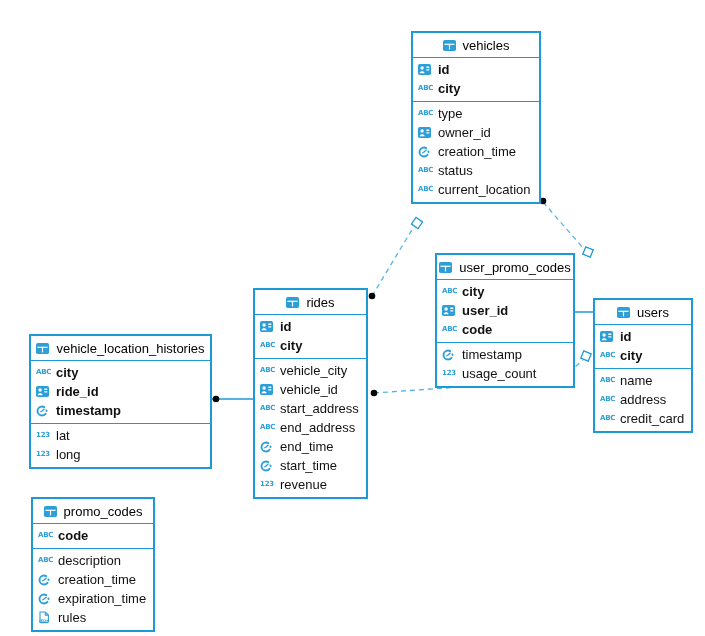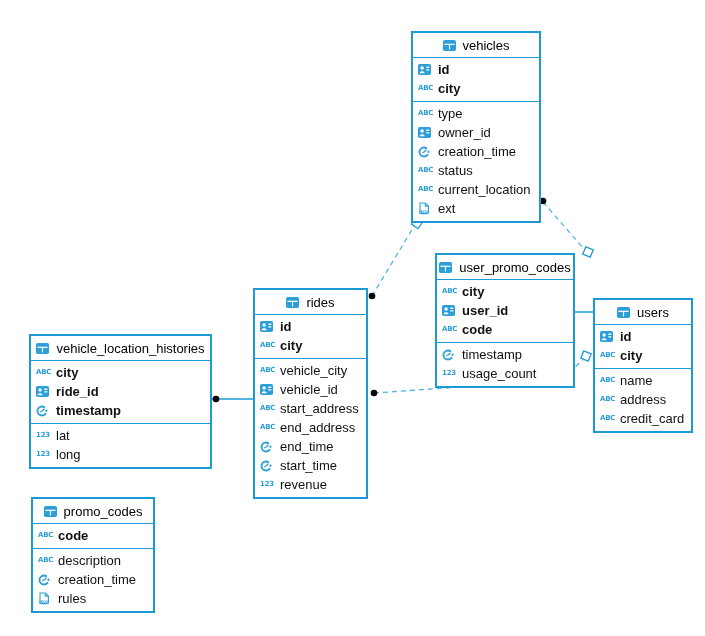--- a/index.html
+++ b/index.html
@@ -130,321 +130,320 @@
           <span class="glyph">ABC</span>
         </span>
         <span>status</span>
       </div>
       <div class="row">
         <span class="ic">
           <span class="glyph">ABC</span>
         </span>
         <span>current_location</span>
       </div>
+    </div>
+  </div>
+<div class="erd-table" data-pos="user_promo_codes">
+    <div class="thead">
+      <span class="ic">
+        <svg width="13" height="11" viewBox="0 0 13 11">
+          <rect width="13" height="11" rx="1.8" fill="#2d9fd8"></rect>
+          <line x1="1.4" y1="4.3" x2="11.6" y2="4.3" stroke="#fff" stroke-width="1.2"></line>
+          <line x1="6.5" y1="4.3" x2="6.5" y2="9.4" stroke="#fff" stroke-width="1.2"></line>
+        </svg>
+      </span>
+      <span>user_promo_codes</span>
+    </div>
+    <div class="sec pk">
+      <div class="row">
+        <span class="ic">
+          <span class="glyph">ABC</span>
+        </span>
+        <span>city</span>
+      </div>
+      <div class="row">
+        <span class="ic">
+          <svg width="13" height="11" viewBox="0 0 13 11">
+            <rect width="13" height="11" rx="1.8" fill="#2d9fd8"></rect>
+            <circle cx="4.1" cy="4" r="1.7" fill="#fff"></circle>
+            <path d="M1.6 9.2 C2 6.7 6.2 6.7 6.6 9.2 Z" fill="#fff"></path>
+            <rect x="8.2" y="2.6" width="3.2" height="1.3" rx="0.4" fill="#fff"></rect>
+            <rect x="8.2" y="5.2" width="3.2" height="1.3" rx="0.4" fill="#fff"></rect>
+          </svg>
+        </span>
+        <span>user_id</span>
+      </div>
+      <div class="row">
+        <span class="ic">
+          <span class="glyph">ABC</span>
+        </span>
+        <span>code</span>
+      </div>
+    </div>
+    <div class="sec cols">
+      <div class="row">
+        <span class="ic">
+          <svg width="12" height="12" viewBox="0 0 12 12">
+            <circle cx="6" cy="6" r="4.5" fill="none" stroke="#2d9fd8" stroke-width="1.9" stroke-dasharray="20 4" stroke-dashoffset="-3" stroke-linecap="round"></circle>
+            <path d="M6 6 L8.2 4.1 M6 6 L4.7 6.7" stroke="#2d9fd8" stroke-width="1.3" fill="none" stroke-linecap="round"></path>
+          </svg>
+        </span>
+        <span>timestamp</span>
+      </div>
+      <div class="row">
+        <span class="ic">
+          <span class="glyph">123</span>
+        </span>
+        <span>usage_count</span>
+      </div>
+    </div>
+  </div>
+<div class="erd-table" data-pos="users">
+    <div class="thead">
+      <span class="ic">
+        <svg width="13" height="11" viewBox="0 0 13 11">
+          <rect width="13" height="11" rx="1.8" fill="#2d9fd8"></rect>
+          <line x1="1.4" y1="4.3" x2="11.6" y2="4.3" stroke="#fff" stroke-width="1.2"></line>
+          <line x1="6.5" y1="4.3" x2="6.5" y2="9.4" stroke="#fff" stroke-width="1.2"></line>
+        </svg>
+      </span>
+      <span>users</span>
+    </div>
+    <div class="sec pk">
+      <div class="row">
+        <span class="ic">
+          <svg width="13" height="11" viewBox="0 0 13 11">
+            <rect width="13" height="11" rx="1.8" fill="#2d9fd8"></rect>
+            <circle cx="4.1" cy="4" r="1.7" fill="#fff"></circle>
+            <path d="M1.6 9.2 C2 6.7 6.2 6.7 6.6 9.2 Z" fill="#fff"></path>
+            <rect x="8.2" y="2.6" width="3.2" height="1.3" rx="0.4" fill="#fff"></rect>
+            <rect x="8.2" y="5.2" width="3.2" height="1.3" rx="0.4" fill="#fff"></rect>
+          </svg>
+        </span>
+        <span>id</span>
+      </div>
+      <div class="row">
+        <span class="ic">
+          <span class="glyph">ABC</span>
+        </span>
+        <span>city</span>
+      </div>
+    </div>
+    <div class="sec cols">
+      <div class="row">
+        <span class="ic">
+          <span class="glyph">ABC</span>
+        </span>
+        <span>name</span>
+      </div>
+      <div class="row">
+        <span class="ic">
+          <span class="glyph">ABC</span>
+        </span>
+        <span>address</span>
+      </div>
+      <div class="row">
+        <span class="ic">
+          <span class="glyph">ABC</span>
+        </span>
+        <span>credit_card</span>
+      </div>
+    </div>
+  </div>
+<div class="erd-table" data-pos="rides">
+    <div class="thead">
+      <span class="ic">
+        <svg width="13" height="11" viewBox="0 0 13 11">
+          <rect width="13" height="11" rx="1.8" fill="#2d9fd8"></rect>
+          <line x1="1.4" y1="4.3" x2="11.6" y2="4.3" stroke="#fff" stroke-width="1.2"></line>
+          <line x1="6.5" y1="4.3" x2="6.5" y2="9.4" stroke="#fff" stroke-width="1.2"></line>
+        </svg>
+      </span>
+      <span>rides</span>
+    </div>
+    <div class="sec pk">
+      <div class="row">
+        <span class="ic">
+          <svg width="13" height="11" viewBox="0 0 13 11">
+            <rect width="13" height="11" rx="1.8" fill="#2d9fd8"></rect>
+            <circle cx="4.1" cy="4" r="1.7" fill="#fff"></circle>
+            <path d="M1.6 9.2 C2 6.7 6.2 6.7 6.6 9.2 Z" fill="#fff"></path>
+            <rect x="8.2" y="2.6" width="3.2" height="1.3" rx="0.4" fill="#fff"></rect>
+            <rect x="8.2" y="5.2" width="3.2" height="1.3" rx="0.4" fill="#fff"></rect>
+          </svg>
+        </span>
+        <span>id</span>
+      </div>
+      <div class="row">
+        <span class="ic">
+          <span class="glyph">ABC</span>
+        </span>
+        <span>city</span>
+      </div>
+    </div>
+    <div class="sec cols">
+      <div class="row">
+        <span class="ic">
+          <span class="glyph">ABC</span>
+        </span>
+        <span>vehicle_city</span>
+      </div>
+      <div class="row">
+        <span class="ic">
+          <svg width="13" height="11" viewBox="0 0 13 11">
+            <rect width="13" height="11" rx="1.8" fill="#2d9fd8"></rect>
+            <circle cx="4.1" cy="4" r="1.7" fill="#fff"></circle>
+            <path d="M1.6 9.2 C2 6.7 6.2 6.7 6.6 9.2 Z" fill="#fff"></path>
+            <rect x="8.2" y="2.6" width="3.2" height="1.3" rx="0.4" fill="#fff"></rect>
+            <rect x="8.2" y="5.2" width="3.2" height="1.3" rx="0.4" fill="#fff"></rect>
+          </svg>
+        </span>
+        <span>vehicle_id</span>
+      </div>
+      <div class="row">
+        <span class="ic">
+          <span class="glyph">ABC</span>
+        </span>
+        <span>start_address</span>
+      </div>
+      <div class="row">
+        <span class="ic">
+          <span class="glyph">ABC</span>
+        </span>
+        <span>end_address</span>
+      </div>
+      <div class="row">
+        <span class="ic">
+          <svg width="12" height="12" viewBox="0 0 12 12">
+            <circle cx="6" cy="6" r="4.5" fill="none" stroke="#2d9fd8" stroke-width="1.9" stroke-dasharray="20 4" stroke-dashoffset="-3" stroke-linecap="round"></circle>
+            <path d="M6 6 L8.2 4.1 M6 6 L4.7 6.7" stroke="#2d9fd8" stroke-width="1.3" fill="none" stroke-linecap="round"></path>
+          </svg>
+        </span>
+        <span>end_time</span>
+      </div>
+      <div class="row">
+        <span class="ic">
+          <svg width="12" height="12" viewBox="0 0 12 12">
+            <circle cx="6" cy="6" r="4.5" fill="none" stroke="#2d9fd8" stroke-width="1.9" stroke-dasharray="20 4" stroke-dashoffset="-3" stroke-linecap="round"></circle>
+            <path d="M6 6 L8.2 4.1 M6 6 L4.7 6.7" stroke="#2d9fd8" stroke-width="1.3" fill="none" stroke-linecap="round"></path>
+          </svg>
+        </span>
+        <span>start_time</span>
+      </div>
+      <div class="row">
+        <span class="ic">
+          <span class="glyph">123</span>
+        </span>
+        <span>revenue</span>
+      </div>
+    </div>
+  </div>
+<div class="erd-table" data-pos="vehicle_location_histories">
+    <div class="thead">
+      <span class="ic">
+        <svg width="13" height="11" viewBox="0 0 13 11">
+          <rect width="13" height="11" rx="1.8" fill="#2d9fd8"></rect>
+          <line x1="1.4" y1="4.3" x2="11.6" y2="4.3" stroke="#fff" stroke-width="1.2"></line>
+          <line x1="6.5" y1="4.3" x2="6.5" y2="9.4" stroke="#fff" stroke-width="1.2"></line>
+        </svg>
+      </span>
+      <span>vehicle_location_histories</span>
+    </div>
+    <div class="sec pk">
+      <div class="row">
+        <span class="ic">
+          <span class="glyph">ABC</span>
+        </span>
+        <span>city</span>
+      </div>
+      <div class="row">
+        <span class="ic">
+          <svg width="13" height="11" viewBox="0 0 13 11">
+            <rect width="13" height="11" rx="1.8" fill="#2d9fd8"></rect>
+            <circle cx="4.1" cy="4" r="1.7" fill="#fff"></circle>
+            <path d="M1.6 9.2 C2 6.7 6.2 6.7 6.6 9.2 Z" fill="#fff"></path>
+            <rect x="8.2" y="2.6" width="3.2" height="1.3" rx="0.4" fill="#fff"></rect>
+            <rect x="8.2" y="5.2" width="3.2" height="1.3" rx="0.4" fill="#fff"></rect>
+          </svg>
+        </span>
+        <span>ride_id</span>
+      </div>
+      <div class="row">
+        <span class="ic">
+          <svg width="12" height="12" viewBox="0 0 12 12">
+            <circle cx="6" cy="6" r="4.5" fill="none" stroke="#2d9fd8" stroke-width="1.9" stroke-dasharray="20 4" stroke-dashoffset="-3" stroke-linecap="round"></circle>
+            <path d="M6 6 L8.2 4.1 M6 6 L4.7 6.7" stroke="#2d9fd8" stroke-width="1.3" fill="none" stroke-linecap="round"></path>
+          </svg>
+        </span>
+        <span>timestamp</span>
+      </div>
+    </div>
+    <div class="sec cols">
+      <div class="row">
+        <span class="ic">
+          <span class="glyph">123</span>
+        </span>
+        <span>lat</span>
+      </div>
+      <div class="row">
+        <span class="ic">
+          <span class="glyph">123</span>
+        </span>
+        <span>long</span>
+      </div>
+    </div>
+  </div>
+<div class="erd-table" data-pos="promo_codes">
+    <div class="thead">
+      <span class="ic">
+        <svg width="13" height="11" viewBox="0 0 13 11">
+          <rect width="13" height="11" rx="1.8" fill="#2d9fd8"></rect>
+          <line x1="1.4" y1="4.3" x2="11.6" y2="4.3" stroke="#fff" stroke-width="1.2"></line>
+          <line x1="6.5" y1="4.3" x2="6.5" y2="9.4" stroke="#fff" stroke-width="1.2"></line>
+        </svg>
+      </span>
+      <span>promo_codes</span>
+    </div>
+    <div class="sec pk">
+      <div class="row">
+        <span class="ic">
+          <span class="glyph">ABC</span>
+        </span>
+        <span>code</span>
+      </div>
+    </div>
+    <div class="sec cols">
+      <div class="row">
+        <span class="ic">
+          <span class="glyph">ABC</span>
+        </span>
+        <span>description</span>
+      </div>
+      <div class="row">
+        <span class="ic">
+          <svg width="12" height="12" viewBox="0 0 12 12">
+            <circle cx="6" cy="6" r="4.5" fill="none" stroke="#2d9fd8" stroke-width="1.9" stroke-dasharray="20 4" stroke-dashoffset="-3" stroke-linecap="round"></circle>
+            <path d="M6 6 L8.2 4.1 M6 6 L4.7 6.7" stroke="#2d9fd8" stroke-width="1.3" fill="none" stroke-linecap="round"></path>
+          </svg>
+        </span>
+        <span>creation_time</span>
+      </div>
+      <div class="row">
+        <span class="ic">
+          <svg width="12" height="12" viewBox="0 0 12 12">
+            <circle cx="6" cy="6" r="4.5" fill="none" stroke="#2d9fd8" stroke-width="1.9" stroke-dasharray="20 4" stroke-dashoffset="-3" stroke-linecap="round"></circle>
+            <path d="M6 6 L8.2 4.1 M6 6 L4.7 6.7" stroke="#2d9fd8" stroke-width="1.3" fill="none" stroke-linecap="round"></path>
+          </svg>
+        </span>
+        <span>expiration_time</span>
+      </div>
       <div class="row">
         <span class="ic">
           <svg width="12" height="13" viewBox="0 0 12 13">
             <path d="M2 1 h5.3 L10.4 4 V10.4 a1.2 1.2 0 0 1 -1.2 1.2 H3.2 A1.2 1.2 0 0 1 2 10.4 Z" fill="none" stroke="#2d9fd8" stroke-width="1.1"></path>
             <path d="M7.3 1 V4.1 H10.4" fill="none" stroke="#2d9fd8" stroke-width="1.1"></path>
             <text x="6.2" y="11.3" font-size="3.6" text-anchor="middle" fill="#2d9fd8" font-weight="bold" font-family="DejaVu Sans, sans-serif">JSON</text>
           </svg>
         </span>
-        <span>ext</span>
-      </div>
-    </div>
-  </div>
-<div class="erd-table" data-pos="user_promo_codes">
-    <div class="thead">
-      <span class="ic">
-        <svg width="13" height="11" viewBox="0 0 13 11">
-          <rect width="13" height="11" rx="1.8" fill="#2d9fd8"></rect>
-          <line x1="1.4" y1="4.3" x2="11.6" y2="4.3" stroke="#fff" stroke-width="1.2"></line>
-          <line x1="6.5" y1="4.3" x2="6.5" y2="9.4" stroke="#fff" stroke-width="1.2"></line>
-        </svg>
-      </span>
-      <span>user_promo_codes</span>
-    </div>
-    <div class="sec pk">
-      <div class="row">
-        <span class="ic">
-          <span class="glyph">ABC</span>
-        </span>
-        <span>city</span>
-      </div>
-      <div class="row">
-        <span class="ic">
-          <svg width="13" height="11" viewBox="0 0 13 11">
-            <rect width="13" height="11" rx="1.8" fill="#2d9fd8"></rect>
-            <circle cx="4.1" cy="4" r="1.7" fill="#fff"></circle>
-            <path d="M1.6 9.2 C2 6.7 6.2 6.7 6.6 9.2 Z" fill="#fff"></path>
-            <rect x="8.2" y="2.6" width="3.2" height="1.3" rx="0.4" fill="#fff"></rect>
-            <rect x="8.2" y="5.2" width="3.2" height="1.3" rx="0.4" fill="#fff"></rect>
-          </svg>
-        </span>
-        <span>user_id</span>
-      </div>
-      <div class="row">
-        <span class="ic">
-          <span class="glyph">ABC</span>
-        </span>
-        <span>code</span>
-      </div>
-    </div>
-    <div class="sec cols">
-      <div class="row">
-        <span class="ic">
-          <svg width="12" height="12" viewBox="0 0 12 12">
-            <circle cx="6" cy="6" r="4.5" fill="none" stroke="#2d9fd8" stroke-width="1.9" stroke-dasharray="20 4" stroke-dashoffset="-3" stroke-linecap="round"></circle>
-            <path d="M6 6 L8.2 4.1 M6 6 L4.7 6.7" stroke="#2d9fd8" stroke-width="1.3" fill="none" stroke-linecap="round"></path>
-          </svg>
-        </span>
-        <span>timestamp</span>
-      </div>
-      <div class="row">
-        <span class="ic">
-          <span class="glyph">123</span>
-        </span>
-        <span>usage_count</span>
-      </div>
-    </div>
-  </div>
-<div class="erd-table" data-pos="users">
-    <div class="thead">
-      <span class="ic">
-        <svg width="13" height="11" viewBox="0 0 13 11">
-          <rect width="13" height="11" rx="1.8" fill="#2d9fd8"></rect>
-          <line x1="1.4" y1="4.3" x2="11.6" y2="4.3" stroke="#fff" stroke-width="1.2"></line>
-          <line x1="6.5" y1="4.3" x2="6.5" y2="9.4" stroke="#fff" stroke-width="1.2"></line>
-        </svg>
-      </span>
-      <span>users</span>
-    </div>
-    <div class="sec pk">
-      <div class="row">
-        <span class="ic">
-          <svg width="13" height="11" viewBox="0 0 13 11">
-            <rect width="13" height="11" rx="1.8" fill="#2d9fd8"></rect>
-            <circle cx="4.1" cy="4" r="1.7" fill="#fff"></circle>
-            <path d="M1.6 9.2 C2 6.7 6.2 6.7 6.6 9.2 Z" fill="#fff"></path>
-            <rect x="8.2" y="2.6" width="3.2" height="1.3" rx="0.4" fill="#fff"></rect>
-            <rect x="8.2" y="5.2" width="3.2" height="1.3" rx="0.4" fill="#fff"></rect>
-          </svg>
-        </span>
-        <span>id</span>
-      </div>
-      <div class="row">
-        <span class="ic">
-          <span class="glyph">ABC</span>
-        </span>
-        <span>city</span>
-      </div>
-    </div>
-    <div class="sec cols">
-      <div class="row">
-        <span class="ic">
-          <span class="glyph">ABC</span>
-        </span>
-        <span>name</span>
-      </div>
-      <div class="row">
-        <span class="ic">
-          <span class="glyph">ABC</span>
-        </span>
-        <span>address</span>
-      </div>
-      <div class="row">
-        <span class="ic">
-          <span class="glyph">ABC</span>
-        </span>
-        <span>credit_card</span>
-      </div>
-    </div>
-  </div>
-<div class="erd-table" data-pos="rides">
-    <div class="thead">
-      <span class="ic">
-        <svg width="13" height="11" viewBox="0 0 13 11">
-          <rect width="13" height="11" rx="1.8" fill="#2d9fd8"></rect>
-          <line x1="1.4" y1="4.3" x2="11.6" y2="4.3" stroke="#fff" stroke-width="1.2"></line>
-          <line x1="6.5" y1="4.3" x2="6.5" y2="9.4" stroke="#fff" stroke-width="1.2"></line>
-        </svg>
-      </span>
-      <span>rides</span>
-    </div>
-    <div class="sec pk">
-      <div class="row">
-        <span class="ic">
-          <svg width="13" height="11" viewBox="0 0 13 11">
-            <rect width="13" height="11" rx="1.8" fill="#2d9fd8"></rect>
-            <circle cx="4.1" cy="4" r="1.7" fill="#fff"></circle>
-            <path d="M1.6 9.2 C2 6.7 6.2 6.7 6.6 9.2 Z" fill="#fff"></path>
-            <rect x="8.2" y="2.6" width="3.2" height="1.3" rx="0.4" fill="#fff"></rect>
-            <rect x="8.2" y="5.2" width="3.2" height="1.3" rx="0.4" fill="#fff"></rect>
-          </svg>
-        </span>
-        <span>id</span>
-      </div>
-      <div class="row">
-        <span class="ic">
-          <span class="glyph">ABC</span>
-        </span>
-        <span>city</span>
-      </div>
-    </div>
-    <div class="sec cols">
-      <div class="row">
-        <span class="ic">
-          <span class="glyph">ABC</span>
-        </span>
-        <span>vehicle_city</span>
-      </div>
-      <div class="row">
-        <span class="ic">
-          <svg width="13" height="11" viewBox="0 0 13 11">
-            <rect width="13" height="11" rx="1.8" fill="#2d9fd8"></rect>
-            <circle cx="4.1" cy="4" r="1.7" fill="#fff"></circle>
-            <path d="M1.6 9.2 C2 6.7 6.2 6.7 6.6 9.2 Z" fill="#fff"></path>
-            <rect x="8.2" y="2.6" width="3.2" height="1.3" rx="0.4" fill="#fff"></rect>
-            <rect x="8.2" y="5.2" width="3.2" height="1.3" rx="0.4" fill="#fff"></rect>
-          </svg>
-        </span>
-        <span>vehicle_id</span>
-      </div>
-      <div class="row">
-        <span class="ic">
-          <span class="glyph">ABC</span>
-        </span>
-        <span>start_address</span>
-      </div>
-      <div class="row">
-        <span class="ic">
-          <span class="glyph">ABC</span>
-        </span>
-        <span>end_address</span>
-      </div>
-      <div class="row">
-        <span class="ic">
-          <svg width="12" height="12" viewBox="0 0 12 12">
-            <circle cx="6" cy="6" r="4.5" fill="none" stroke="#2d9fd8" stroke-width="1.9" stroke-dasharray="20 4" stroke-dashoffset="-3" stroke-linecap="round"></circle>
-            <path d="M6 6 L8.2 4.1 M6 6 L4.7 6.7" stroke="#2d9fd8" stroke-width="1.3" fill="none" stroke-linecap="round"></path>
-          </svg>
-        </span>
-        <span>end_time</span>
-      </div>
-      <div class="row">
-        <span class="ic">
-          <svg width="12" height="12" viewBox="0 0 12 12">
-            <circle cx="6" cy="6" r="4.5" fill="none" stroke="#2d9fd8" stroke-width="1.9" stroke-dasharray="20 4" stroke-dashoffset="-3" stroke-linecap="round"></circle>
-            <path d="M6 6 L8.2 4.1 M6 6 L4.7 6.7" stroke="#2d9fd8" stroke-width="1.3" fill="none" stroke-linecap="round"></path>
-          </svg>
-        </span>
-        <span>start_time</span>
-      </div>
-      <div class="row">
-        <span class="ic">
-          <span class="glyph">123</span>
-        </span>
-        <span>revenue</span>
-      </div>
-    </div>
-  </div>
-<div class="erd-table" data-pos="vehicle_location_histories">
-    <div class="thead">
-      <span class="ic">
-        <svg width="13" height="11" viewBox="0 0 13 11">
-          <rect width="13" height="11" rx="1.8" fill="#2d9fd8"></rect>
-          <line x1="1.4" y1="4.3" x2="11.6" y2="4.3" stroke="#fff" stroke-width="1.2"></line>
-          <line x1="6.5" y1="4.3" x2="6.5" y2="9.4" stroke="#fff" stroke-width="1.2"></line>
-        </svg>
-      </span>
-      <span>vehicle_location_histories</span>
-    </div>
-    <div class="sec pk">
-      <div class="row">
-        <span class="ic">
-          <span class="glyph">ABC</span>
-        </span>
-        <span>city</span>
-      </div>
-      <div class="row">
-        <span class="ic">
-          <svg width="13" height="11" viewBox="0 0 13 11">
-            <rect width="13" height="11" rx="1.8" fill="#2d9fd8"></rect>
-            <circle cx="4.1" cy="4" r="1.7" fill="#fff"></circle>
-            <path d="M1.6 9.2 C2 6.7 6.2 6.7 6.6 9.2 Z" fill="#fff"></path>
-            <rect x="8.2" y="2.6" width="3.2" height="1.3" rx="0.4" fill="#fff"></rect>
-            <rect x="8.2" y="5.2" width="3.2" height="1.3" rx="0.4" fill="#fff"></rect>
-          </svg>
-        </span>
-        <span>ride_id</span>
-      </div>
-      <div class="row">
-        <span class="ic">
-          <svg width="12" height="12" viewBox="0 0 12 12">
-            <circle cx="6" cy="6" r="4.5" fill="none" stroke="#2d9fd8" stroke-width="1.9" stroke-dasharray="20 4" stroke-dashoffset="-3" stroke-linecap="round"></circle>
-            <path d="M6 6 L8.2 4.1 M6 6 L4.7 6.7" stroke="#2d9fd8" stroke-width="1.3" fill="none" stroke-linecap="round"></path>
-          </svg>
-        </span>
-        <span>timestamp</span>
-      </div>
-    </div>
-    <div class="sec cols">
-      <div class="row">
-        <span class="ic">
-          <span class="glyph">123</span>
-        </span>
-        <span>lat</span>
-      </div>
-      <div class="row">
-        <span class="ic">
-          <span class="glyph">123</span>
-        </span>
-        <span>long</span>
-      </div>
-    </div>
-  </div>
-<div class="erd-table" data-pos="promo_codes">
-    <div class="thead">
-      <span class="ic">
-        <svg width="13" height="11" viewBox="0 0 13 11">
-          <rect width="13" height="11" rx="1.8" fill="#2d9fd8"></rect>
-          <line x1="1.4" y1="4.3" x2="11.6" y2="4.3" stroke="#fff" stroke-width="1.2"></line>
-          <line x1="6.5" y1="4.3" x2="6.5" y2="9.4" stroke="#fff" stroke-width="1.2"></line>
-        </svg>
-      </span>
-      <span>promo_codes</span>
-    </div>
-    <div class="sec pk">
-      <div class="row">
-        <span class="ic">
-          <span class="glyph">ABC</span>
-        </span>
-        <span>code</span>
-      </div>
-    </div>
-    <div class="sec cols">
-      <div class="row">
-        <span class="ic">
-          <span class="glyph">ABC</span>
-        </span>
-        <span>description</span>
-      </div>
-      <div class="row">
-        <span class="ic">
-          <svg width="12" height="12" viewBox="0 0 12 12">
-            <circle cx="6" cy="6" r="4.5" fill="none" stroke="#2d9fd8" stroke-width="1.9" stroke-dasharray="20 4" stroke-dashoffset="-3" stroke-linecap="round"></circle>
-            <path d="M6 6 L8.2 4.1 M6 6 L4.7 6.7" stroke="#2d9fd8" stroke-width="1.3" fill="none" stroke-linecap="round"></path>
-          </svg>
-        </span>
-        <span>creation_time</span>
-      </div>
-      <div class="row">
-        <span class="ic">
-          <svg width="12" height="13" viewBox="0 0 12 13">
-            <path d="M2 1 h5.3 L10.4 4 V10.4 a1.2 1.2 0 0 1 -1.2 1.2 H3.2 A1.2 1.2 0 0 1 2 10.4 Z" fill="none" stroke="#2d9fd8" stroke-width="1.1"></path>
-            <path d="M7.3 1 V4.1 H10.4" fill="none" stroke="#2d9fd8" stroke-width="1.1"></path>
-            <text x="6.2" y="11.3" font-size="3.6" text-anchor="middle" fill="#2d9fd8" font-weight="bold" font-family="DejaVu Sans, sans-serif">JSON</text>
-          </svg>
-        </span>
         <span>rules</span>
       </div>
     </div>
   </div>
 
 </body></html>

